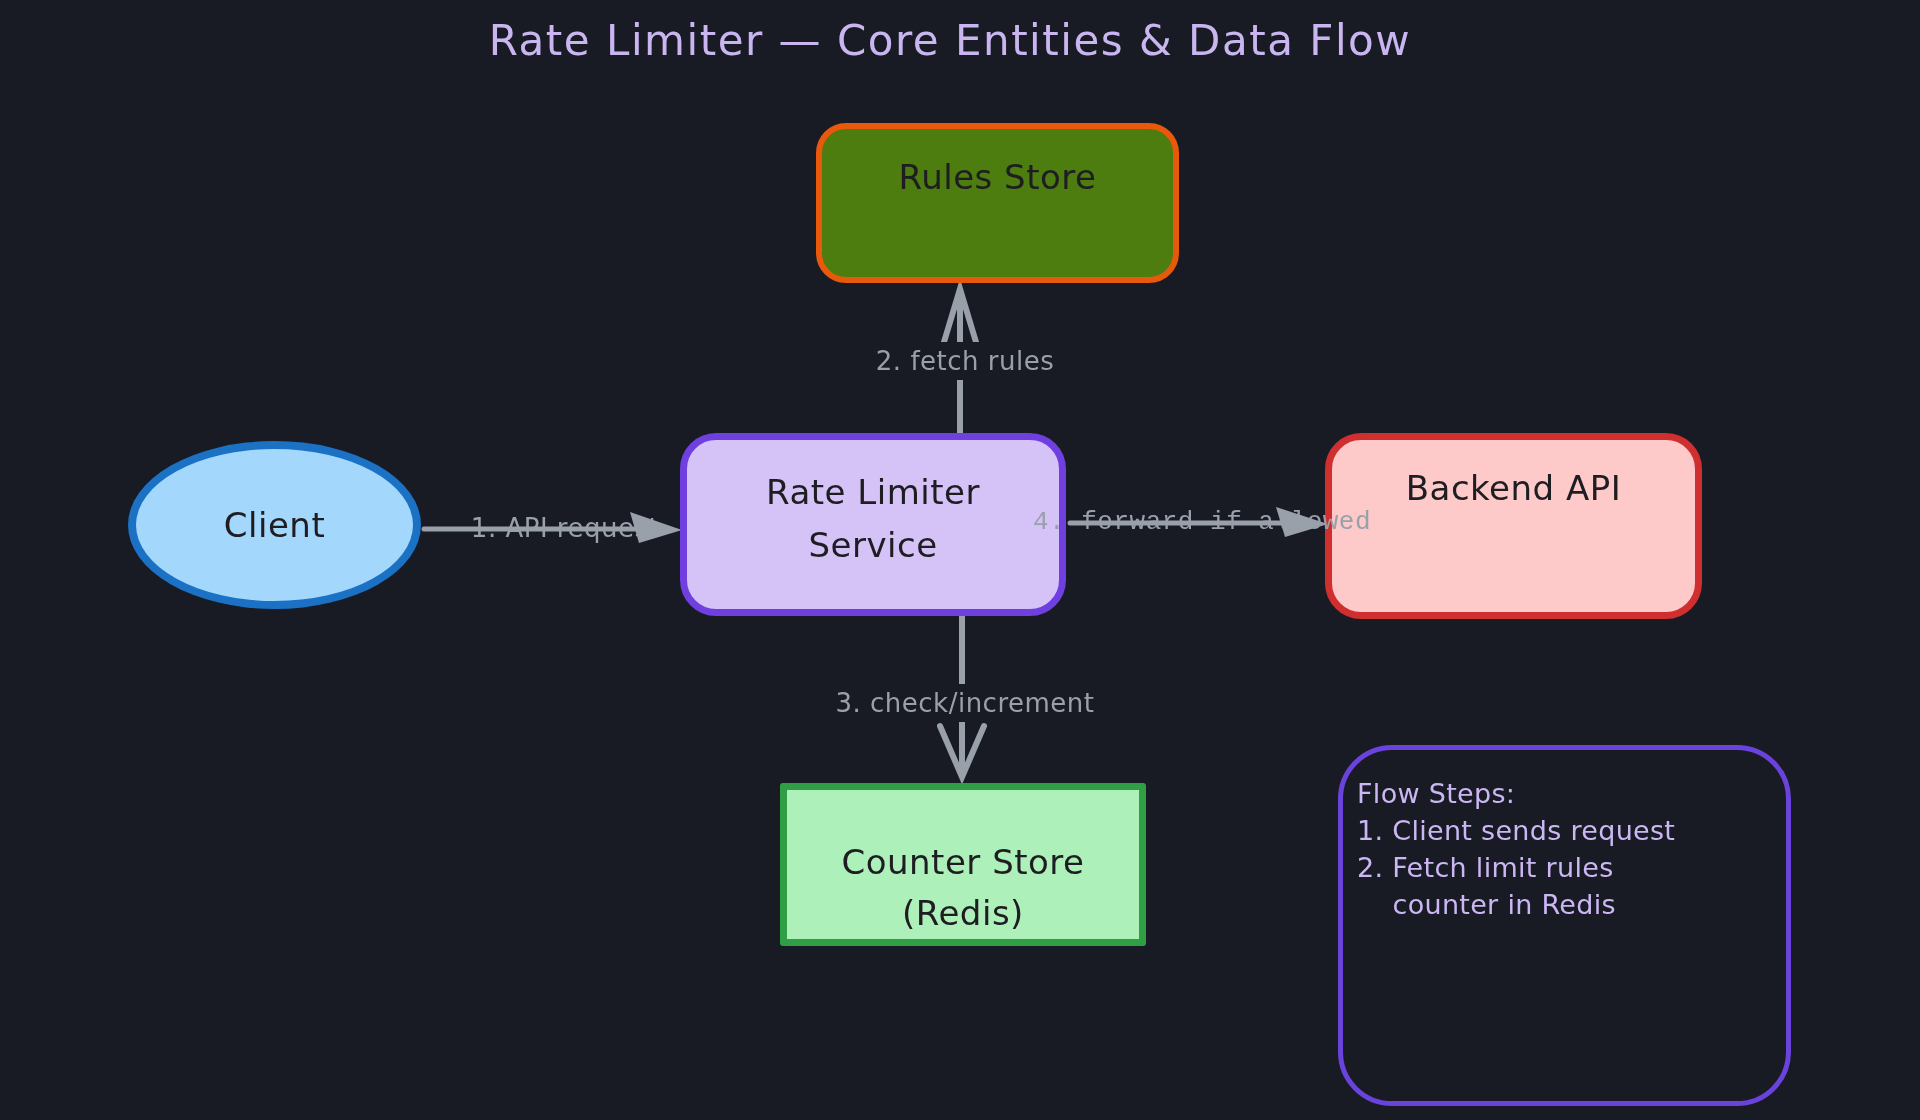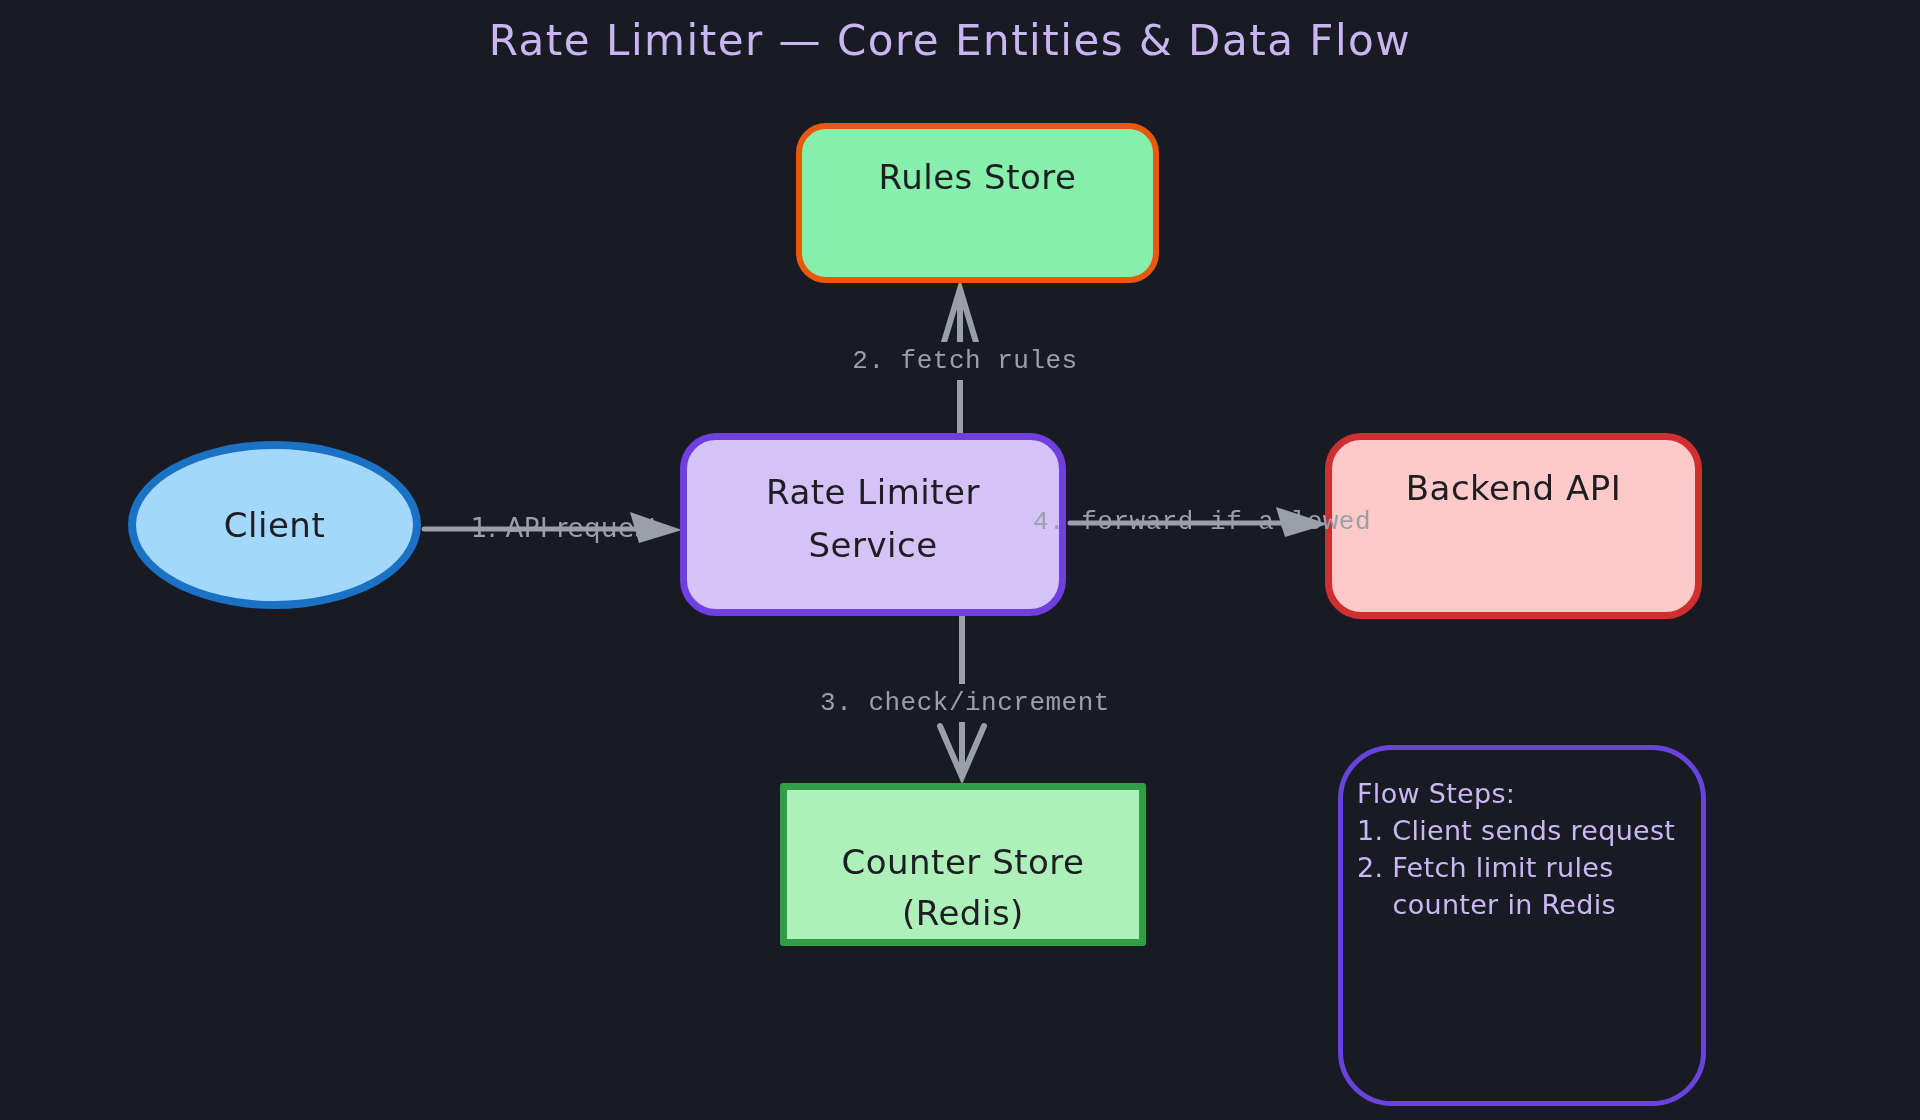--- a/index.html
+++ b/index.html
@@ -37,22 +37,22 @@
     position: absolute;
     box-sizing: border-box;
     color: #1d1d22;
     font-size: 34px;
     letter-spacing: 0.5px;
     display: flex;
     justify-content: center;
   }
   .node .lbl { white-space: pre-line; text-align: center; }
   .node-rules-store {
-    left: 796px; top: 123px; width: 363px; height: 160px;
-    background: #86efac; border: 6px solid #e8590c; border-radius: 30px;
+    left: 816px; top: 123px; width: 363px; height: 160px;
+    background: #4d7c0f; border: 6px solid #e8590c; border-radius: 30px;
     align-items: flex-start; padding-top: 28px;
   }
   .node-client {
     left: 128px; top: 441px; width: 293px; height: 168px;
     background: #a3d7fc; border: 8px solid #1b72c4; border-radius: 50%;
     align-items: center;
   }
   .node-rate-limiter {
     left: 680px; top: 433px; width: 386px; height: 183px;
     background: #d5c3f8; border: 7px solid #6f3fe0; border-radius: 36px;
@@ -74,25 +74,24 @@
     position: absolute;
     color: #99a0aa;
     font-size: 26px;
     letter-spacing: 0.5px;
     transform: translate(-50%, -50%);
     white-space: nowrap;
   }
   .edge-label.masked {
     background: #191b24;
     padding: 4px 10px;
-    font-family: Liberation Mono, monospace;
   }
   .note {
     position: absolute;
-    left: 1338px; top: 745px; width: 368px; height: 361px;
+    left: 1338px; top: 745px; width: 453px; height: 361px;
     box-sizing: border-box;
     border: 5px solid #6a43dc;
     border-radius: 54px;
     padding: 25px 8px 0 14px;
     color: #cbb7f3;
     font-size: 27px;
     line-height: 37px;
     letter-spacing: 0.3px;
   }
   .note .line { white-space: pre; }

